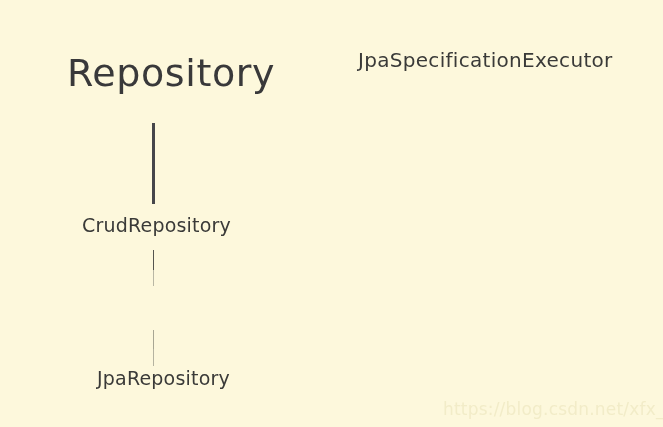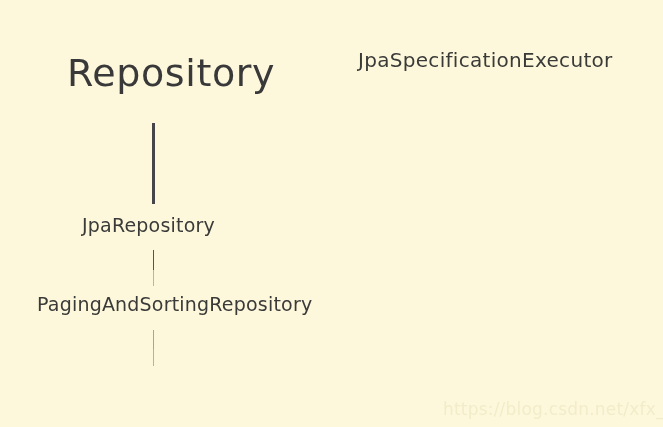--- a/index.html
+++ b/index.html
@@ -107,24 +107,24 @@
 <body>
 
 <div id="canvas">
 
   <div class="node-label" id="repository-title">Repository</div>
 
   <div class="node-label" id="jpa-spec-executor-label">JpaSpecificationExecutor</div>
 
   <div class="connector" id="connector-repository-crud"></div>
 
-  <div class="node-label" id="crud-repository-label">JpaRepository</div>
+  <div class="node-label" id="crud-repository-label">CrudRepository</div>
 
   <div class="connector" id="connector-crud-paging"></div>
 
-  <div class="node-label" id="paging-sorting-repository-label">PagingAndSortingRepository</div>
 
   <div class="connector" id="connector-paging-jpa"></div>
 
+  <div class="node-label" id="jpa-repository-label">JpaRepository</div>
 
   <div id="watermark">https://blog.csdn.net/xfx_1994</div>
 
 </div>
 
 </body></html>

